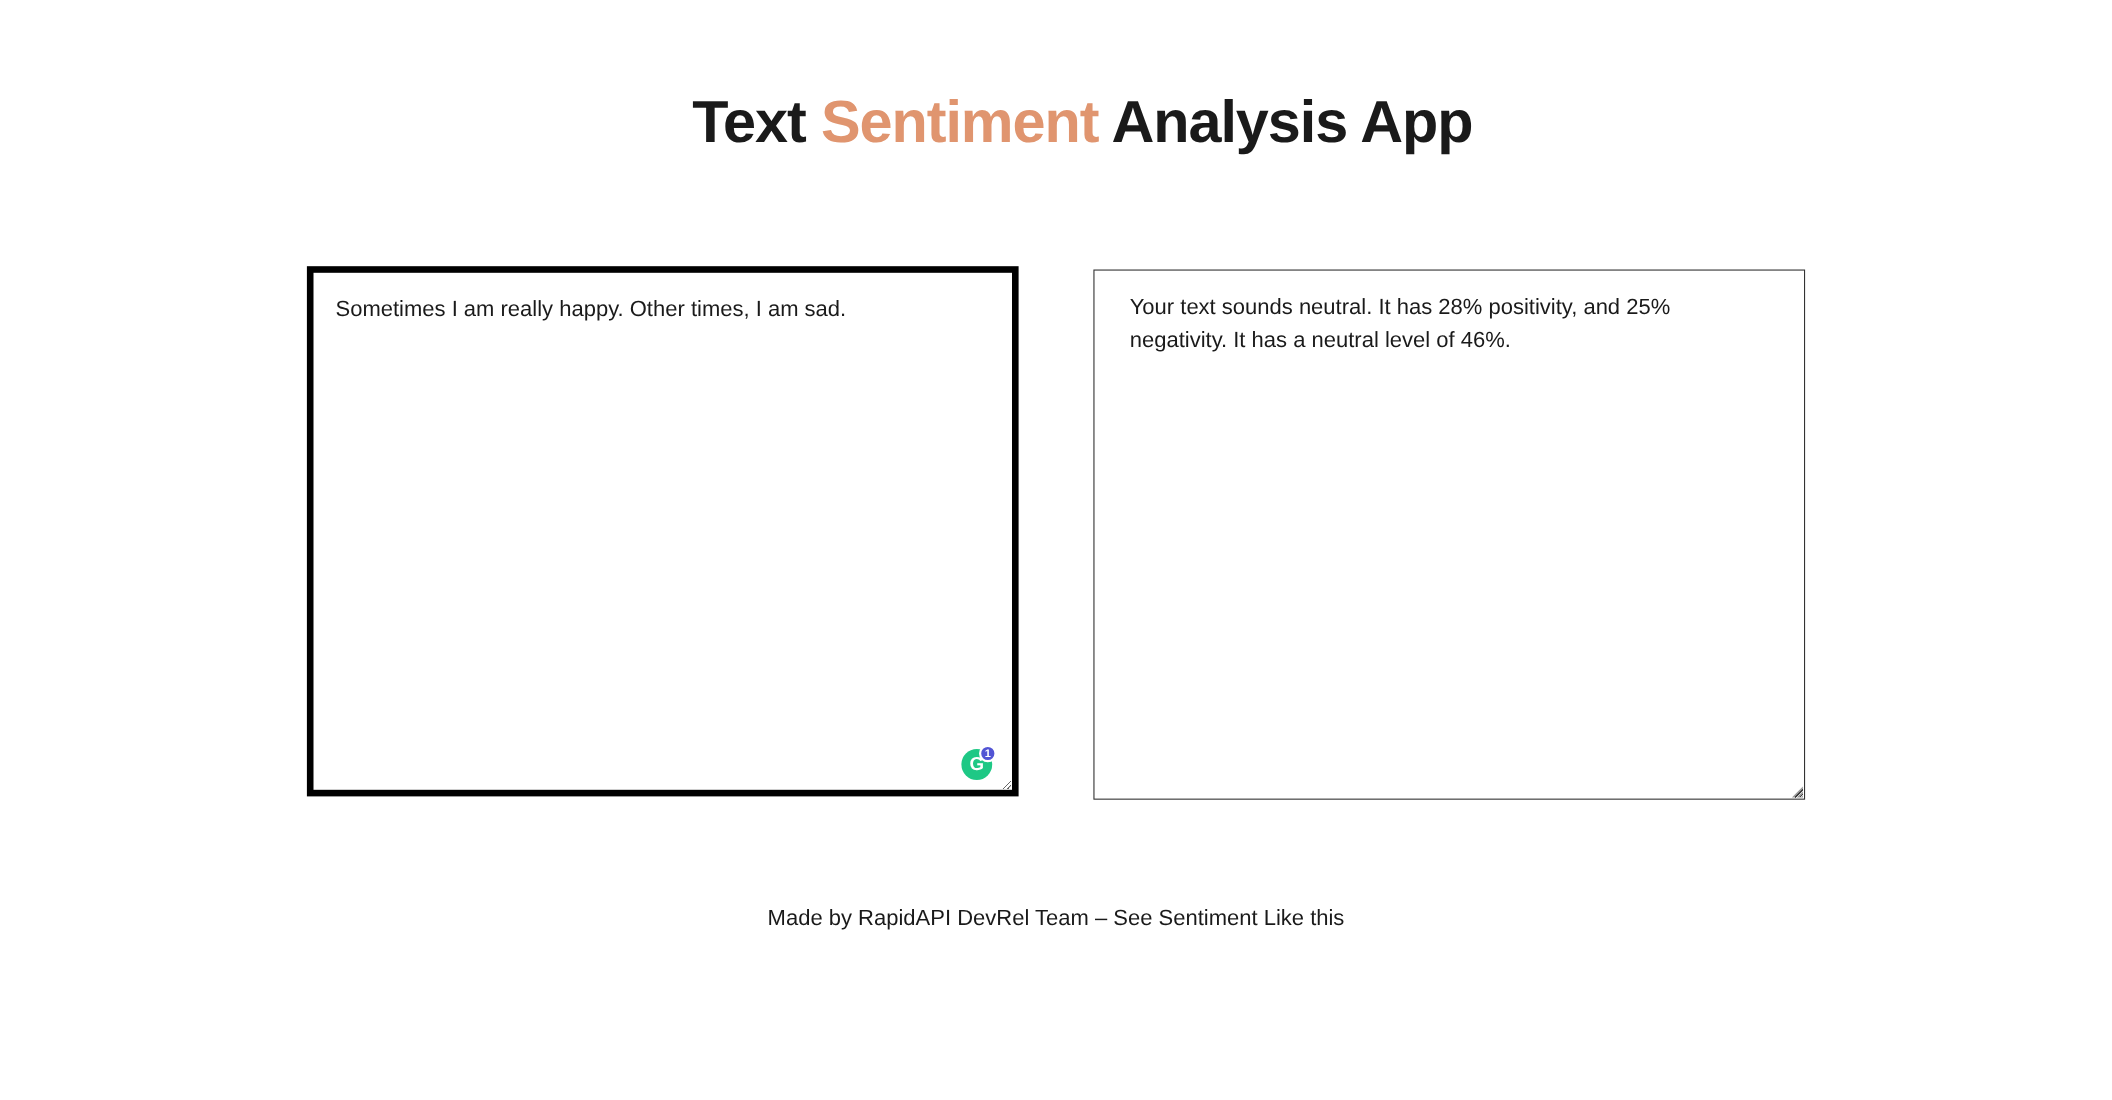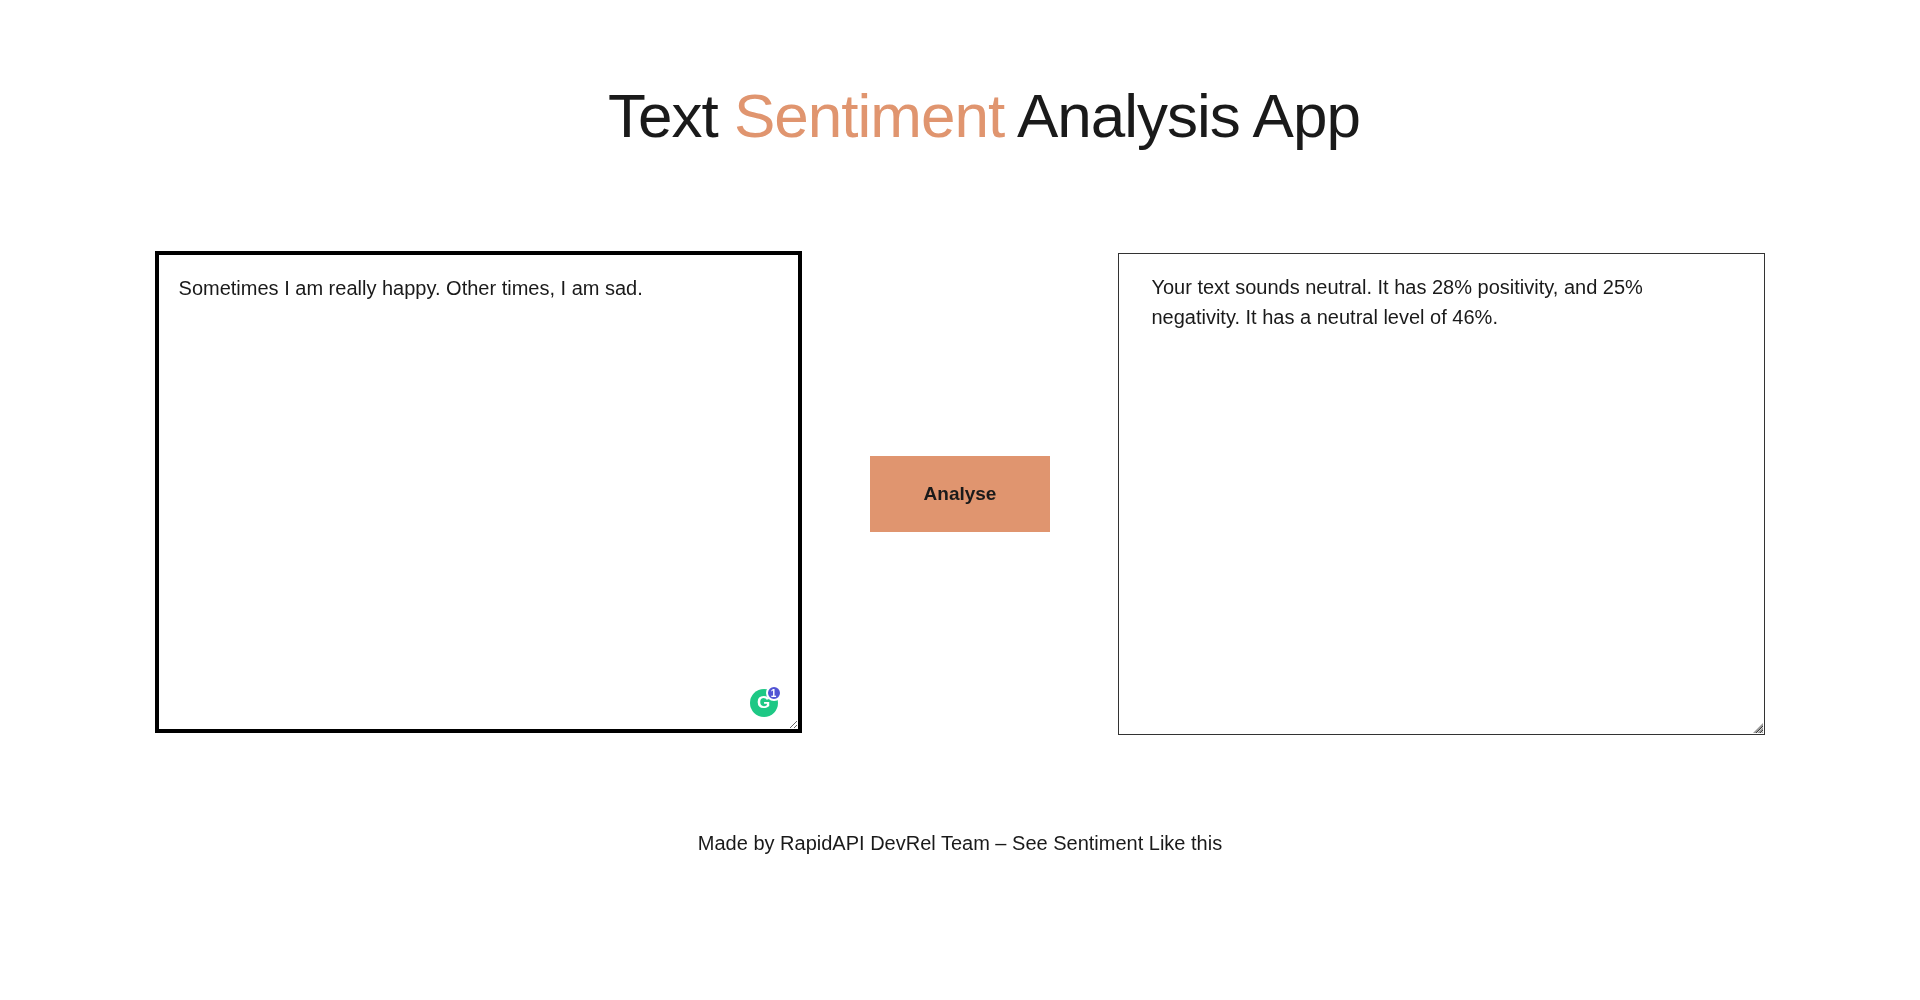--- a/index.html
+++ b/index.html
@@ -18,22 +18,22 @@
       align-items: center;
       padding-top: 80px;
     }
     
     .header {
       text-align: center;
       margin-bottom: 100px;
     }
     
     .title {
-      font-size: 62px;
-      font-weight: 400;
+      font-size: 54px;
+      font-weight: 700;
       color: #1a1a1a;
       letter-spacing: -1px;
       margin-left: 48px;
     }
     
     .title .accent {
       color: #e0956f;
     }
     
     .subtitle {
@@ -49,21 +49,21 @@
       align-items: center;
       justify-content: center;
       gap: 68px;
       width: 100%;
       padding: 0 150px;
     }
     
     .text-box {
       width: 647px;
       height: 482px;
-      border: 4px solid #000000;
+      border: 6px solid #000000;
       padding: 18px 20px;
       font-size: 20px;
       font-family: inherit;
       color: #1a1a1a;
       resize: both;
       overflow: auto;
       line-height: 1.5;
     }
     
     .output-box {
@@ -169,18 +169,17 @@
   <div class="input-wrapper">
     <textarea class="text-box" style="">Sometimes I am really happy. Other times, I am sad.</textarea>
     <div class="grammarly-icon">
       <div class="grammarly-circle">
         <span class="grammarly-g">G</span>
         <div class="grammarly-badge">1</div>
       </div>
     </div>
   </div>
 
-  <button class="analyse-btn">Analyse</button>
 
   <div class="output-box">Your text sounds neutral. It has 28% positivity, and 25% negativity. It has a neutral level of 46%.</div>
 </div>
 
 <div class="footer">Made by RapidAPI DevRel Team – See Sentiment Like this</div>
 
 </body></html>

